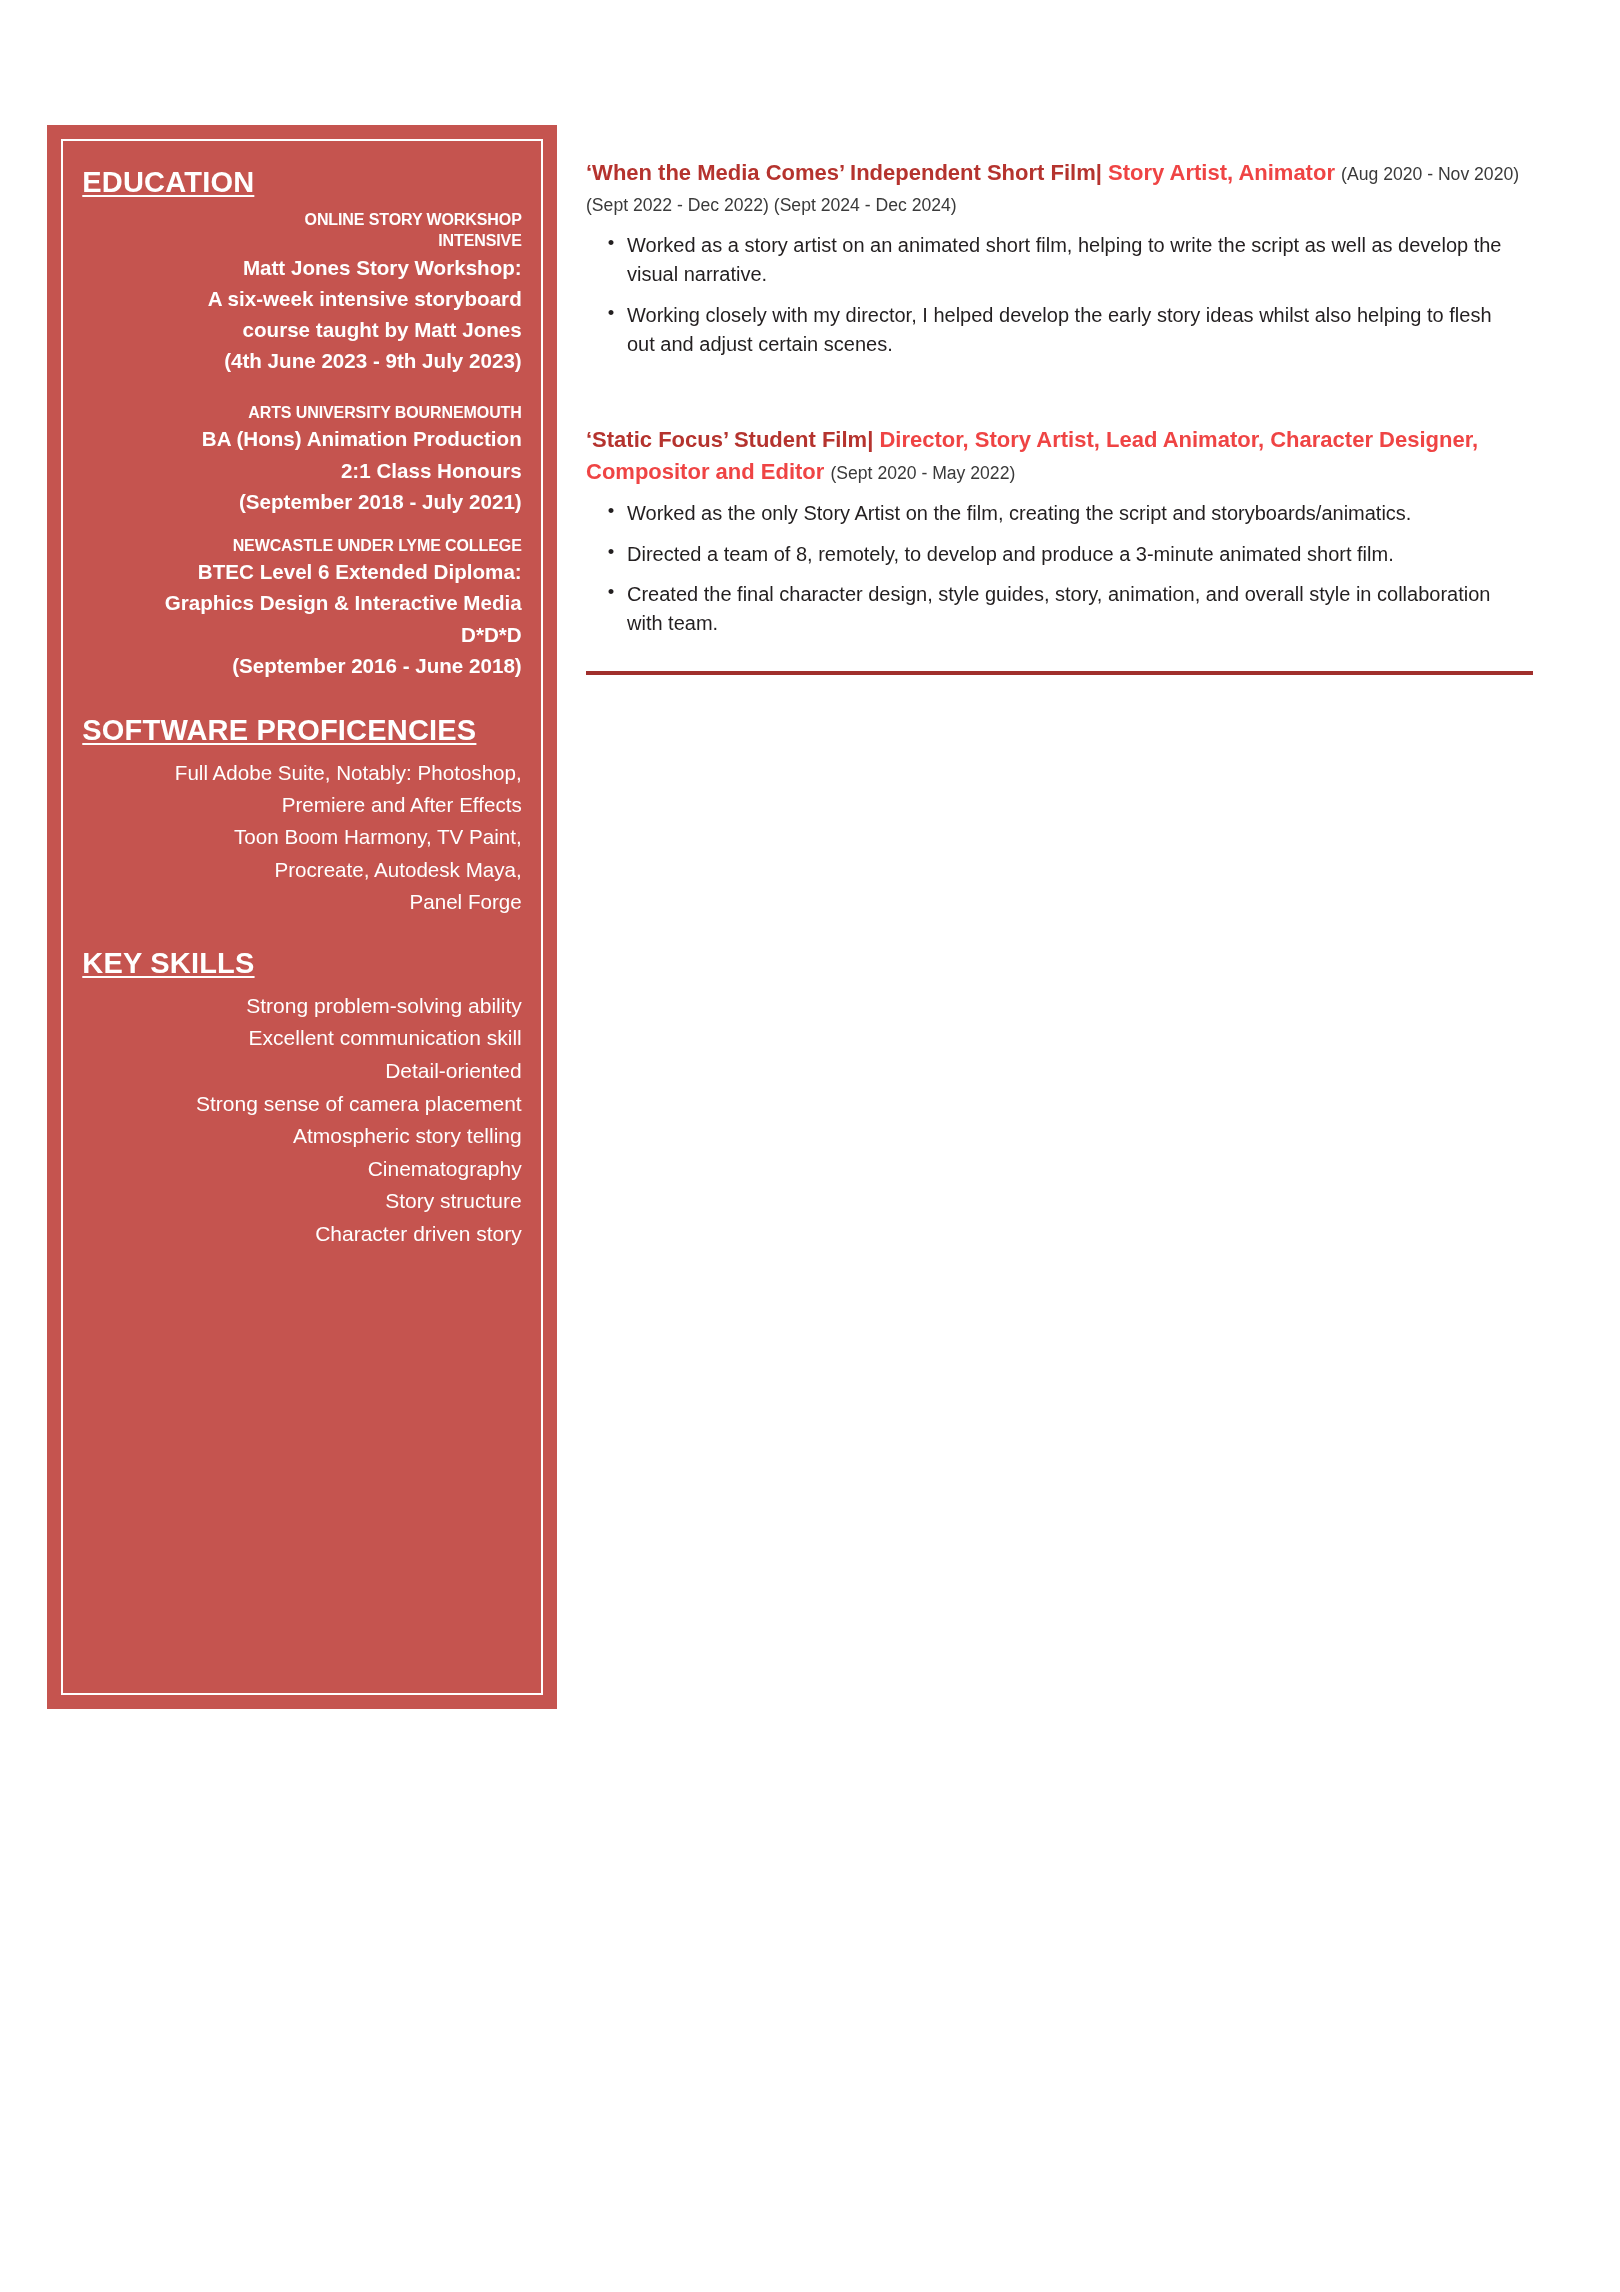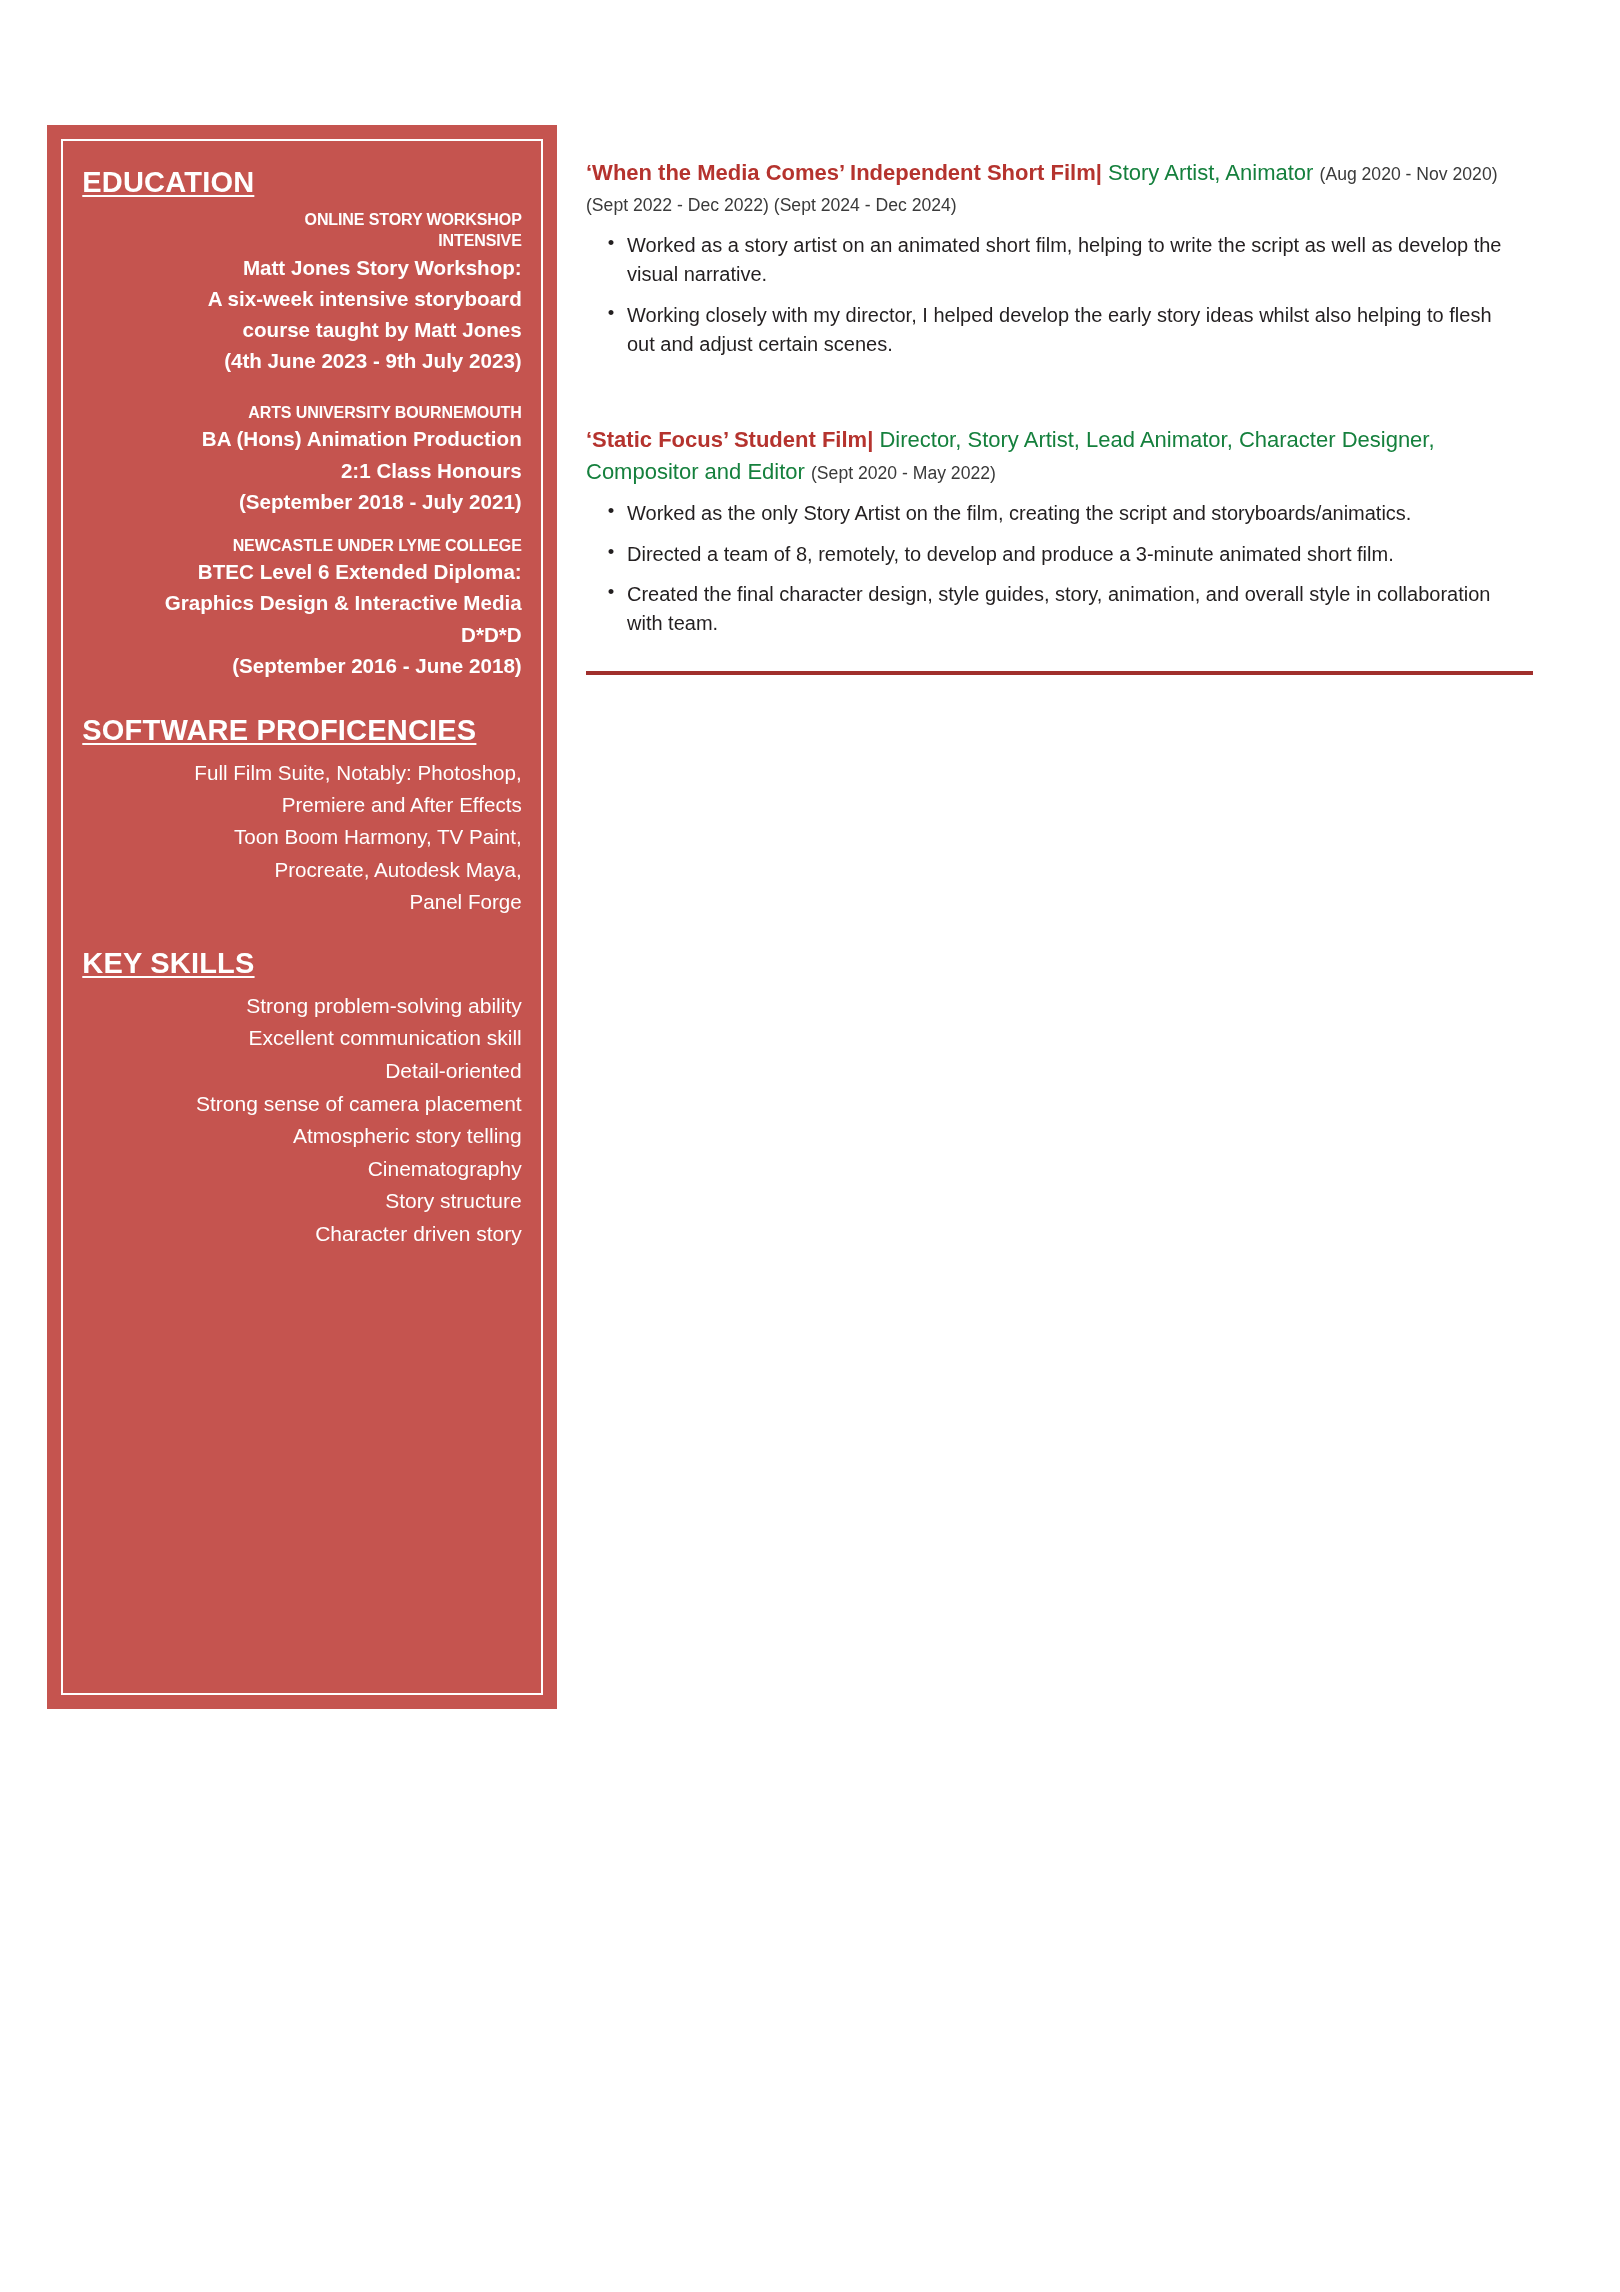--- a/index.html
+++ b/index.html
@@ -93,22 +93,22 @@
   }
   .job-head .t-bold {
     color: #b5332e;
     font-weight: bold;
   }
   .job-head .t-sep {
     color: #b5332e;
     font-weight: bold;
   }
   .job-head .t-role {
-    color: #15803d;
-    font-weight: 400;
+    color: #ef4444;
+    font-weight: 700;
   }
   .job-head .t-date {
     color: #3a3a3a;
     font-size: 17.6px;
     font-weight: 400;
   }
   .bullets { margin: 12px; padding: 0; list-style: none; }
   .bullets li {
     position: relative;
     font-size: 20px;
@@ -165,21 +165,21 @@
       <div class="entry-line">BTEC Level 6 Extended Diploma:</div>
       <div class="entry-line">Graphics Design &amp; Interactive Media</div>
       <div class="entry-line">D*D*D</div>
       <div class="entry-line">(September 2016 - June 2018)</div>
     </div>
 
     <div class="gap-lg"></div>
 
     <div class="sec-title">SOFTWARE PROFICENCIES</div>
     <div>
-      <div class="list-line">Full Film Suite, Notably: Photoshop,</div>
+      <div class="list-line">Full Adobe Suite, Notably: Photoshop,</div>
       <div class="list-line">Premiere and After Effects</div>
       <div class="list-line">Toon Boom Harmony, TV Paint,</div>
       <div class="list-line">Procreate, Autodesk Maya,</div>
       <div class="list-line">Panel Forge</div>
     </div>
 
     <div class="gap-lg"></div>
 
     <div class="sec-title">KEY SKILLS</div>
     <div>

